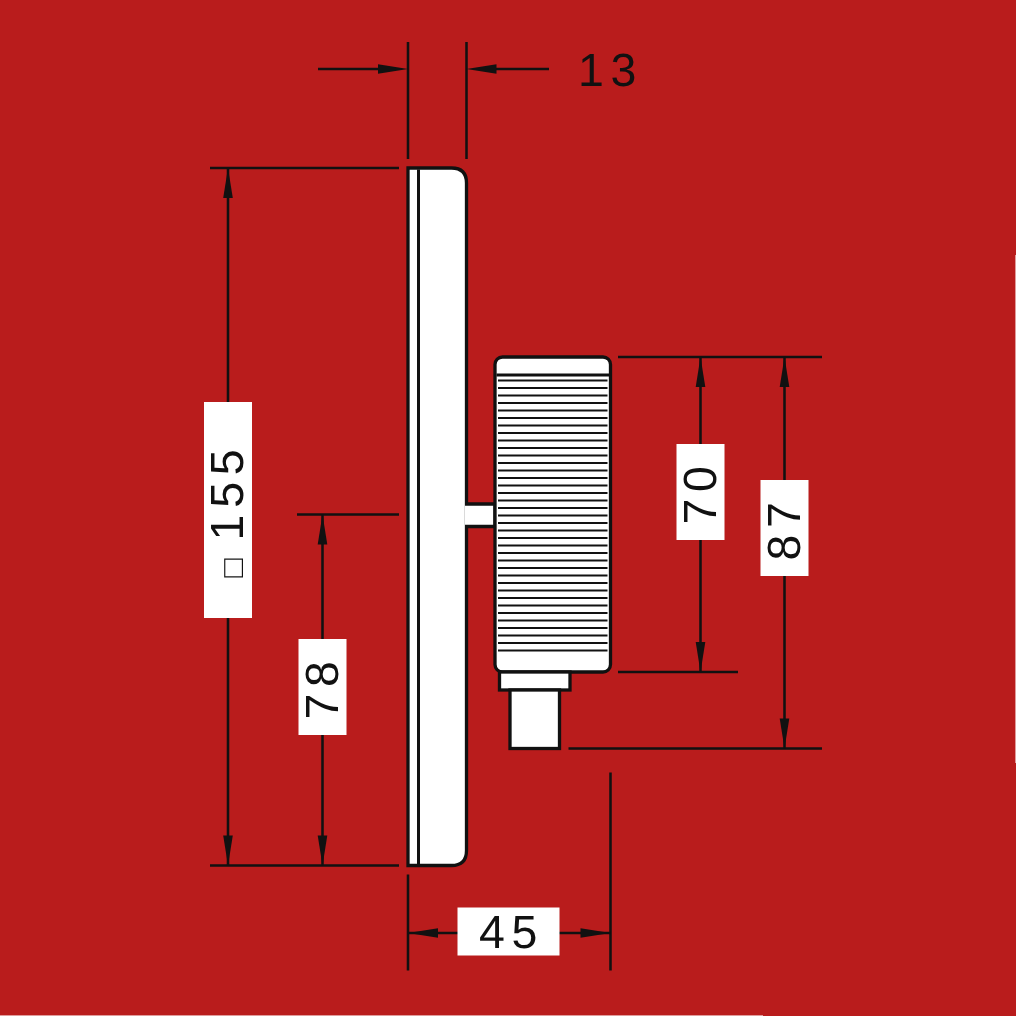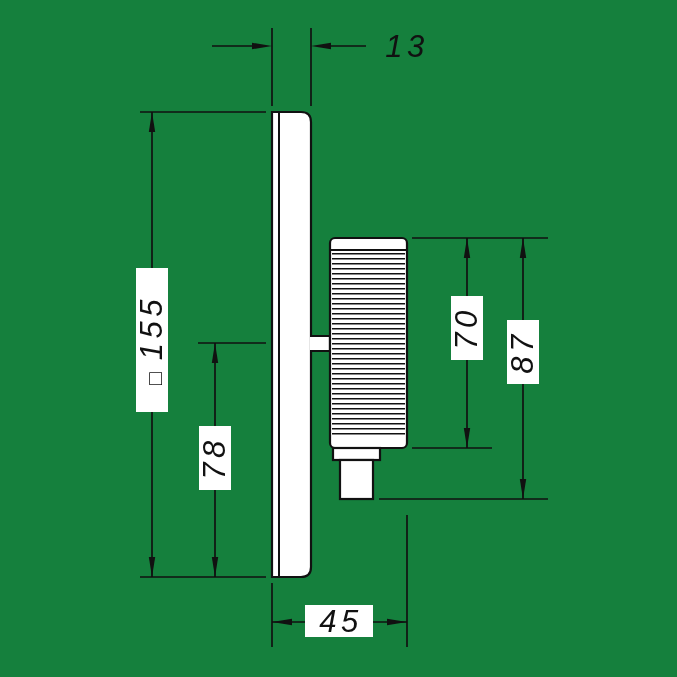--- a/index.html
+++ b/index.html
@@ -1,22 +1,21 @@
 <!DOCTYPE html>
 <html><head>
 <meta charset="utf-8">
 <style>
   html, body { margin: 0; padding: 0; background: #ffffff; }
   .canvas {
     position: relative;
     width: 677px;
     height: 677px;
-    background: #15803d;
+    background: #b91c1c;
     overflow: hidden;
-    font-style: italic;
   }
   svg { display: block; }
   .outline { fill: #ffffff; stroke: #111111; stroke-width: 2.2; }
   .edge    { fill: none;    stroke: #111111; stroke-width: 2;   }
   .dimline { fill: none;    stroke: #111111; stroke-width: 1.7; }
   .arrow   { fill: #111111; stroke: none; }
   .labelbg { fill: #ffffff; stroke: none; }
   .dim-text {
     font-family: "Liberation Sans", "DejaVu Sans", sans-serif;
     font-size: 31px;

